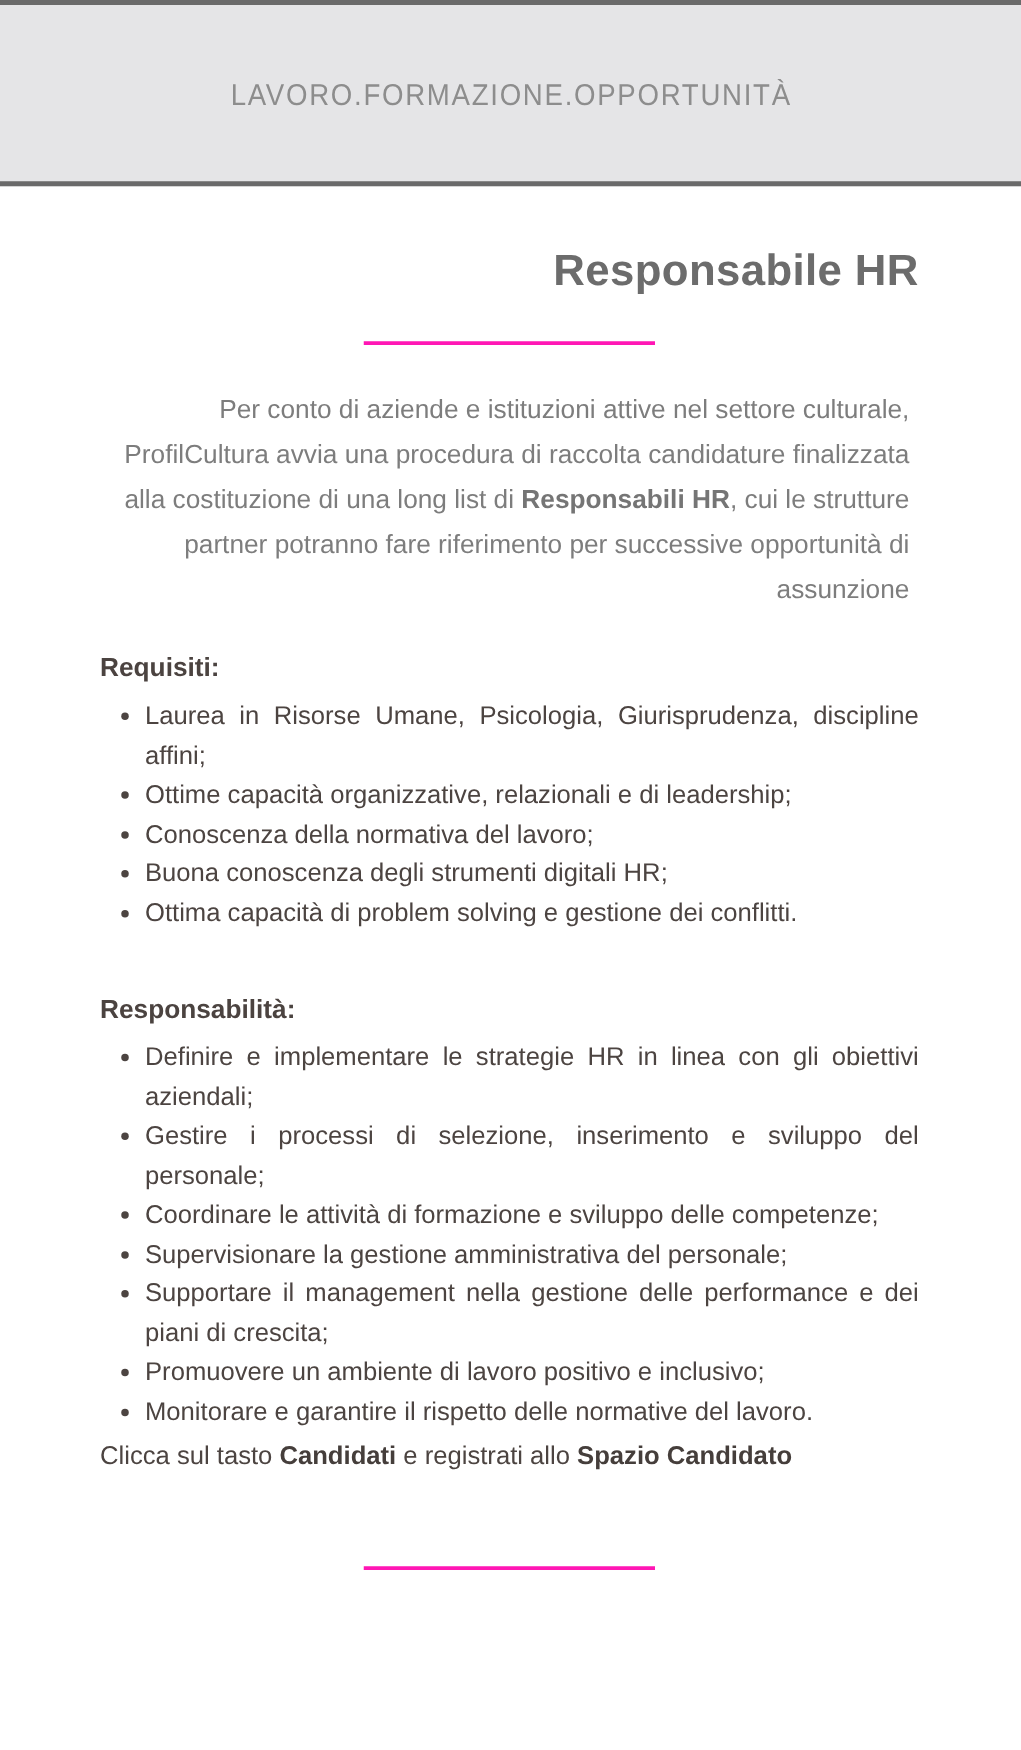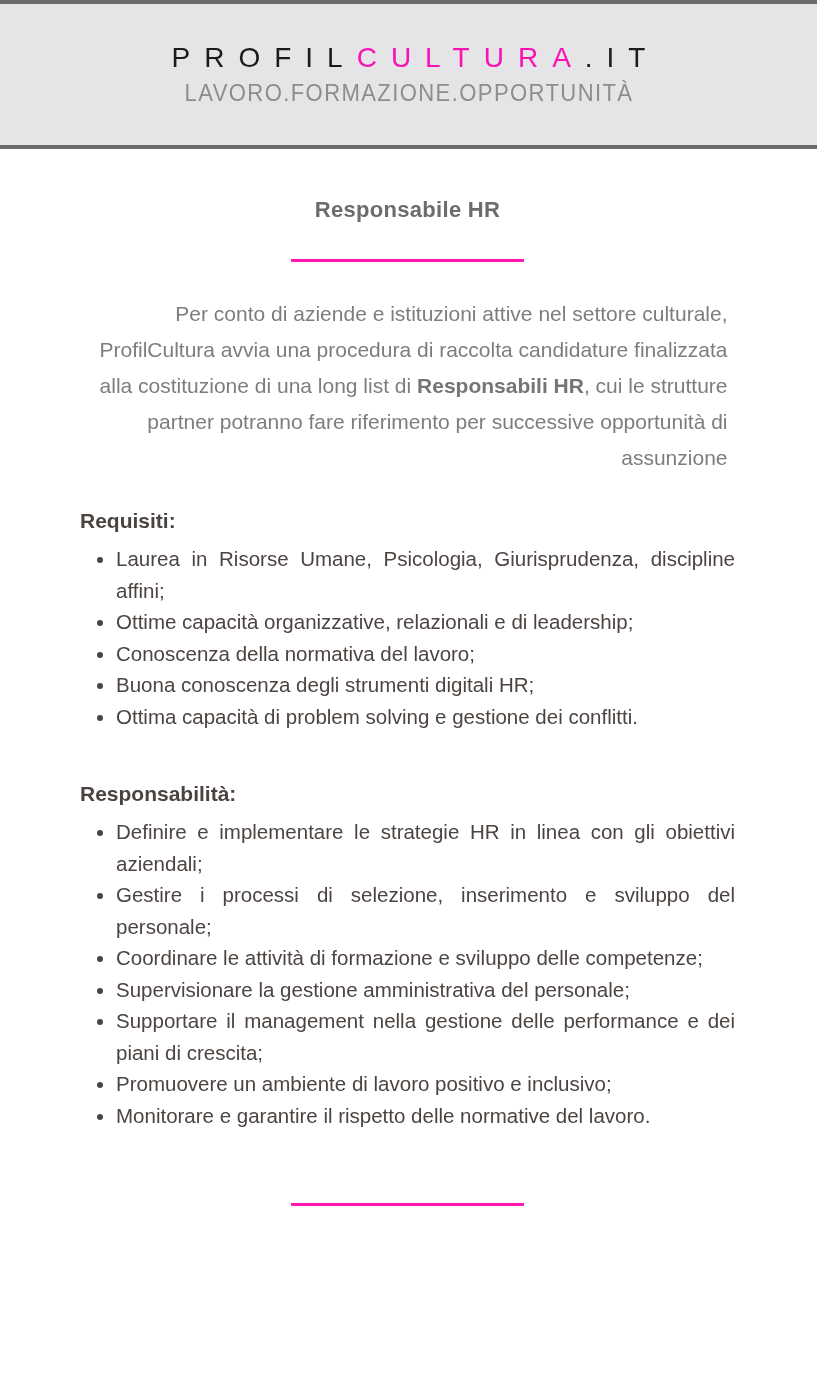--- a/index.html
+++ b/index.html
@@ -41,22 +41,22 @@
     color: #8d8d8d;
     white-space: nowrap;
     transform: scaleX(0.92);
   }
 
   
   main { padding: 0 82px 0 80px; }
 
   .job-title {
     margin: 48px 0 0;
-    text-align: center;
-    font-size: 22px;
+    text-align: right;
+    font-size: 35px;
     font-weight: bold;
     color: #6c6c6c;
     letter-spacing: 0.3px;
   }
 
   .pink-divider {
     width: 233px;
     height: 3px;
     background: #ff16b4;
     margin: 36px auto 0;
@@ -103,23 +103,20 @@
     color: #4c4441;
   }
   .apply-line strong { font-weight: bold; color: #453e3b; }
 
   .bottom-divider { margin-top: 72px; }
 </style>
 </head>
 <body>
 
 <header class="site-header">
-  <div class="brand-logo">
-    <span>PROFIL</span><span class="pink">CULTURA</span><span>.IT</span>
-  </div>
   <div class="brand-tagline">LAVORO.FORMAZIONE.OPPORTUNITÀ</div>
 </header>
 
 <main>
 
   <h1 class="job-title">Responsabile HR</h1>
 
   <div class="pink-divider"></div>
 
   <p class="job-intro"><span>Per conto di aziende e istituzioni attive nel settore culturale, ProfilCultura avvia una procedura di raccolta candidature finalizzata alla costituzione di una long list di </span><strong>Responsabili HR</strong><span>, cui le strutture partner potranno fare riferimento per successive opportunità di assunzione</span></p>
@@ -142,17 +139,18 @@
         <li>Gestire i processi di selezione, inserimento e sviluppo del personale;</li>
         <li>Coordinare le attività di formazione e sviluppo delle competenze;</li>
         <li>Supervisionare la gestione amministrativa del personale;</li>
         <li>Supportare il management nella gestione delle performance e dei piani di crescita;</li>
         <li>Promuovere un ambiente di lavoro positivo e inclusivo;</li>
         <li>Monitorare e garantire il rispetto delle normative del lavoro.</li>
       </ul>
   </section>
 
   <section class="section section-app">
+    <p class="apply-line"><span>Clicca sul tasto </span><strong>Candidati</strong><span> e registrati allo </span><strong>Spazio Candidato</strong></p>
   </section>
 
   <div class="pink-divider bottom-divider"></div>
 
 </main>
 
 </body></html>

